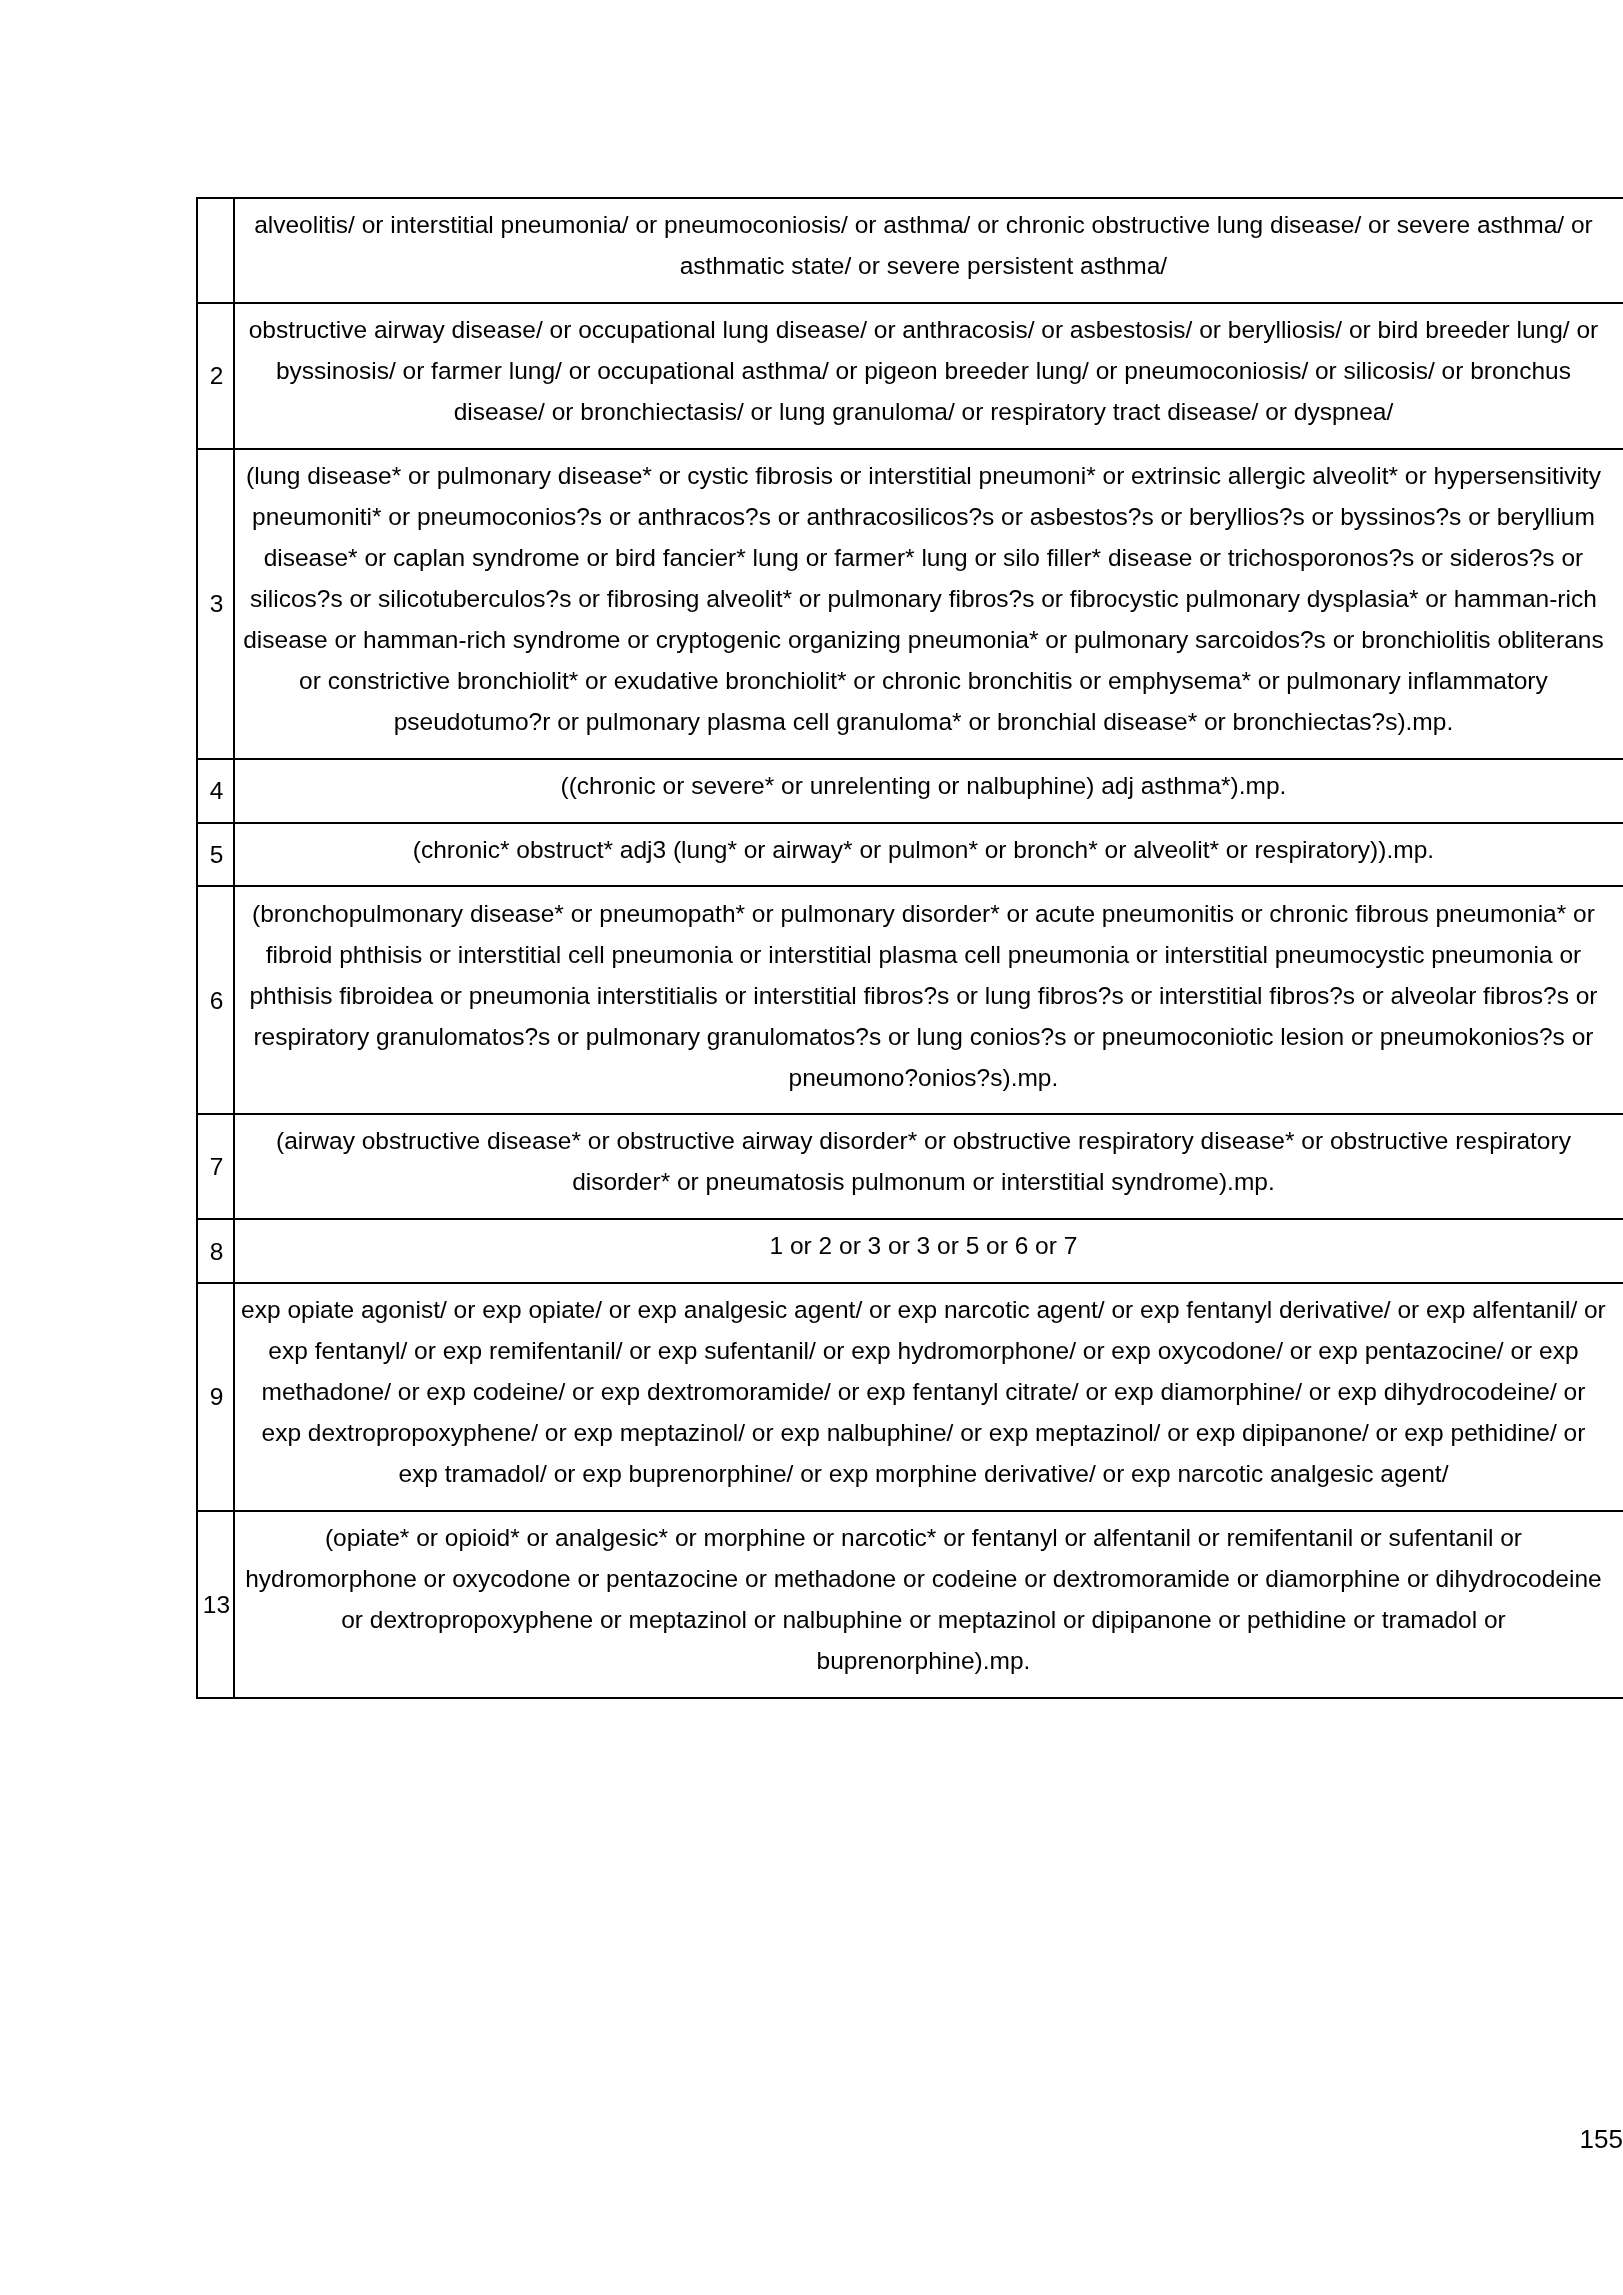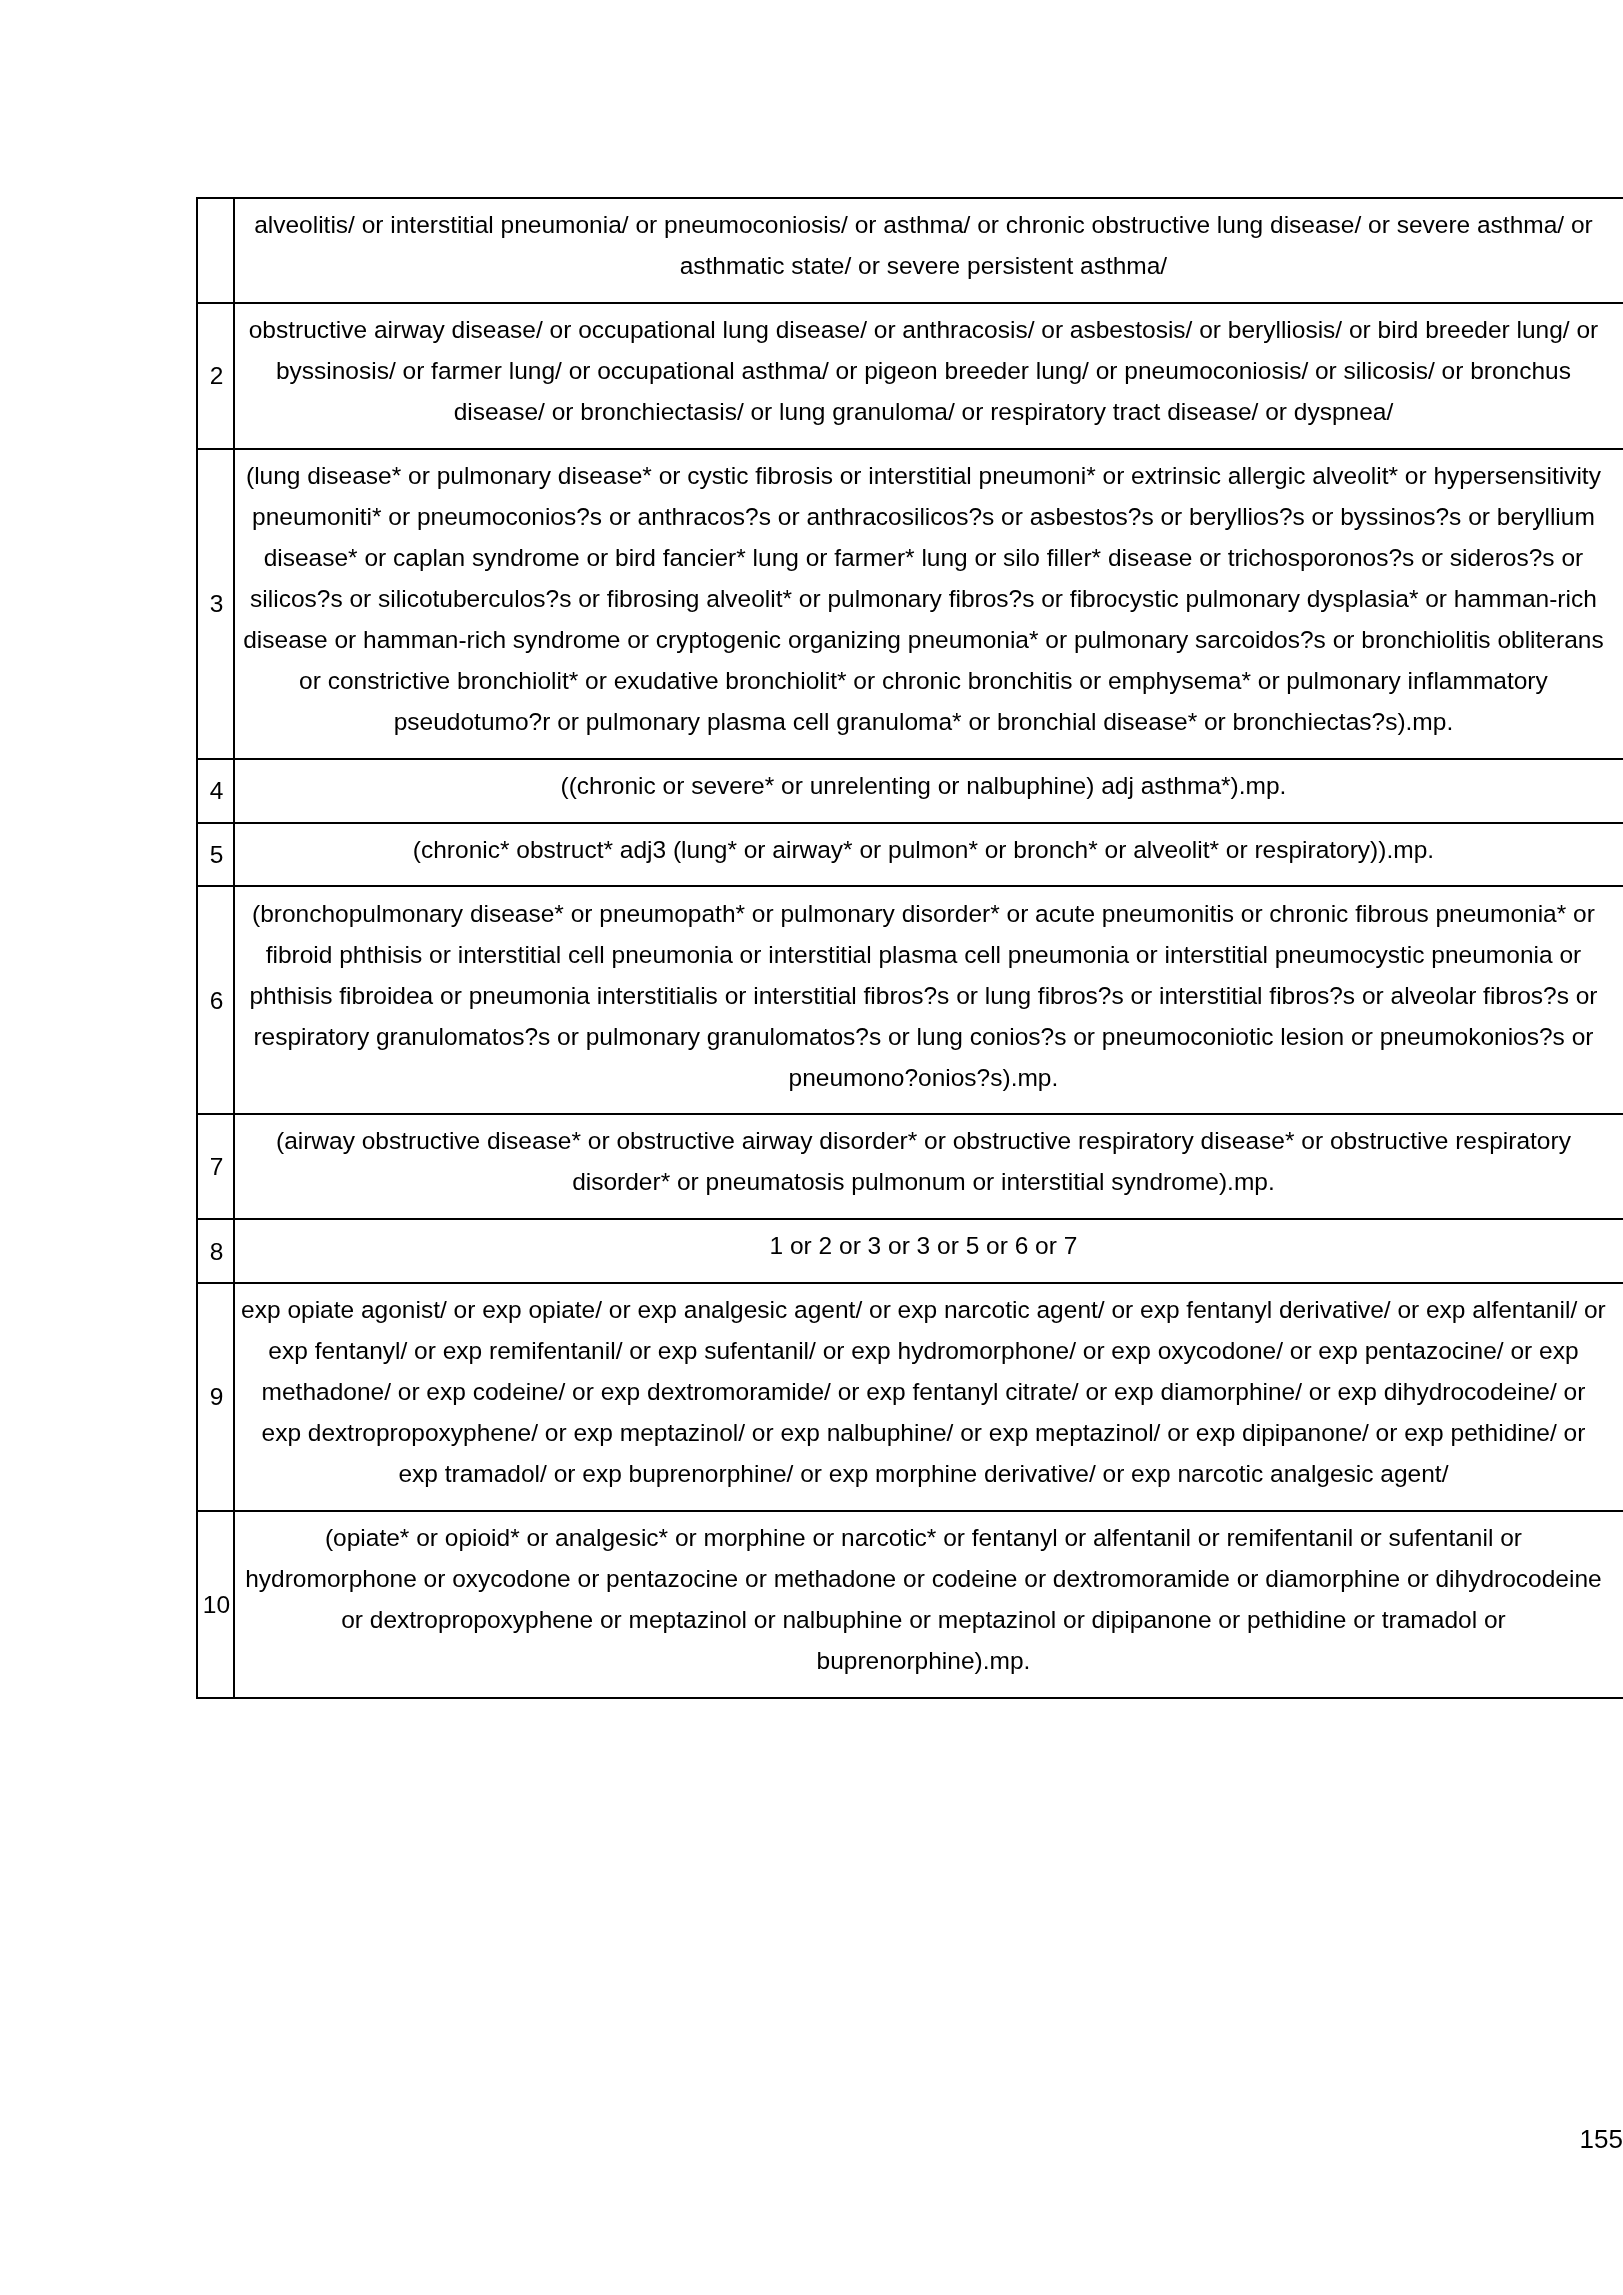--- a/index.html
+++ b/index.html
@@ -86,21 +86,21 @@
       </tr>
       <tr>
         <td class="num">8</td>
         <td class="txt">1 or 2 or 3 or 3 or 5 or 6 or 7</td>
       </tr>
       <tr>
         <td class="num">9</td>
         <td class="txt">exp opiate agonist/ or exp opiate/ or exp analgesic agent/ or exp narcotic agent/ or exp fentanyl derivative/ or exp alfentanil/ or exp fentanyl/ or exp remifentanil/ or exp sufentanil/ or exp hydromorphone/ or exp oxycodone/ or exp pentazocine/ or exp methadone/ or exp codeine/ or exp dextromoramide/ or exp fentanyl citrate/ or exp diamorphine/ or exp dihydrocodeine/ or exp dextropropoxyphene/ or exp meptazinol/ or exp nalbuphine/ or exp meptazinol/ or exp dipipanone/ or exp pethidine/ or exp tramadol/ or exp buprenorphine/ or exp morphine derivative/ or exp narcotic analgesic agent/</td>
       </tr>
       <tr>
-        <td class="num">10</td>
+        <td class="num">13</td>
         <td class="txt">(opiate* or opioid* or analgesic* or morphine or narcotic* or fentanyl or alfentanil or remifentanil or sufentanil or hydromorphone or oxycodone or pentazocine or methadone or codeine or dextromoramide or diamorphine or dihydrocodeine or dextropropoxyphene or meptazinol or nalbuphine or meptazinol or dipipanone or pethidine or tramadol or buprenorphine).mp.</td>
       </tr>
     </tbody>
   </table>
 
   <div class="footer">155</div>
 
 </div>
 
 

